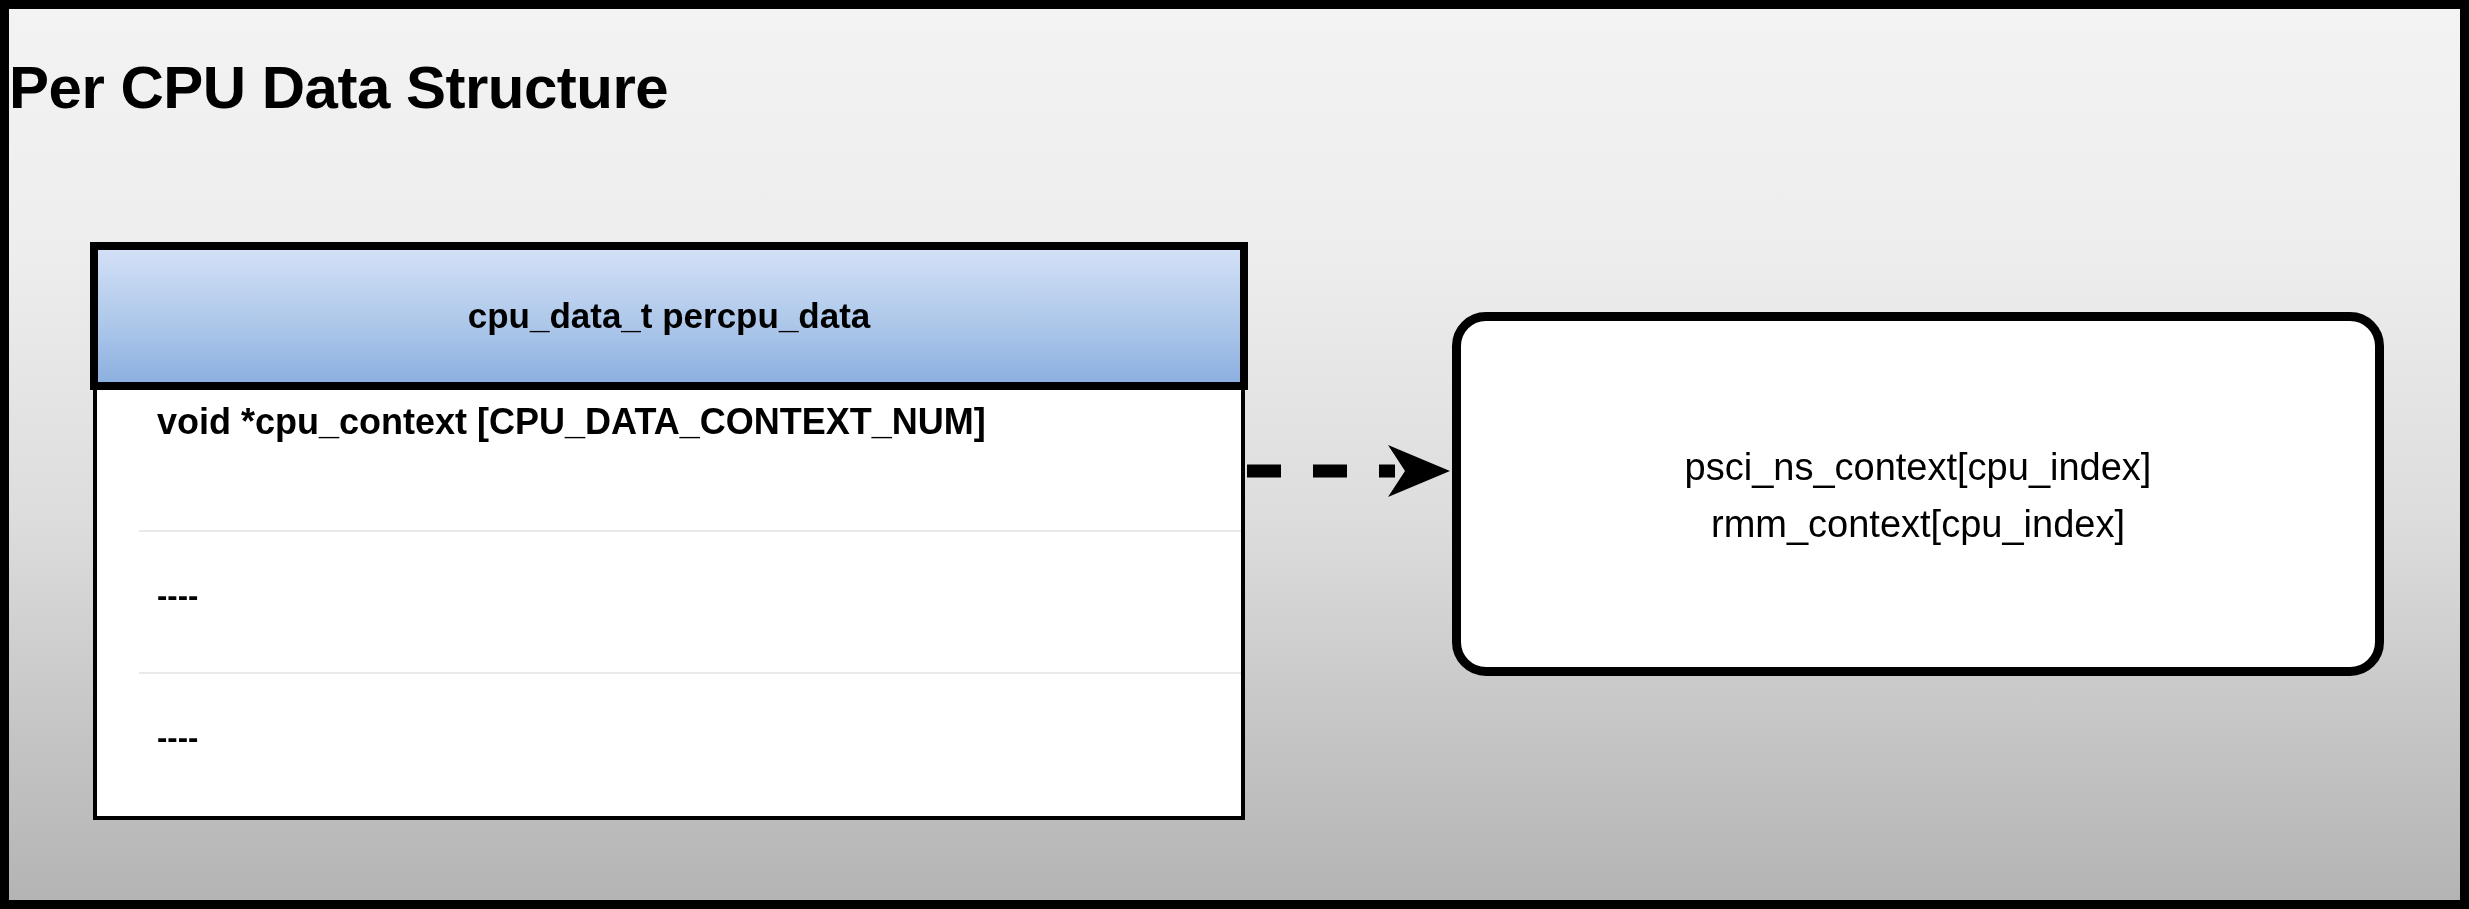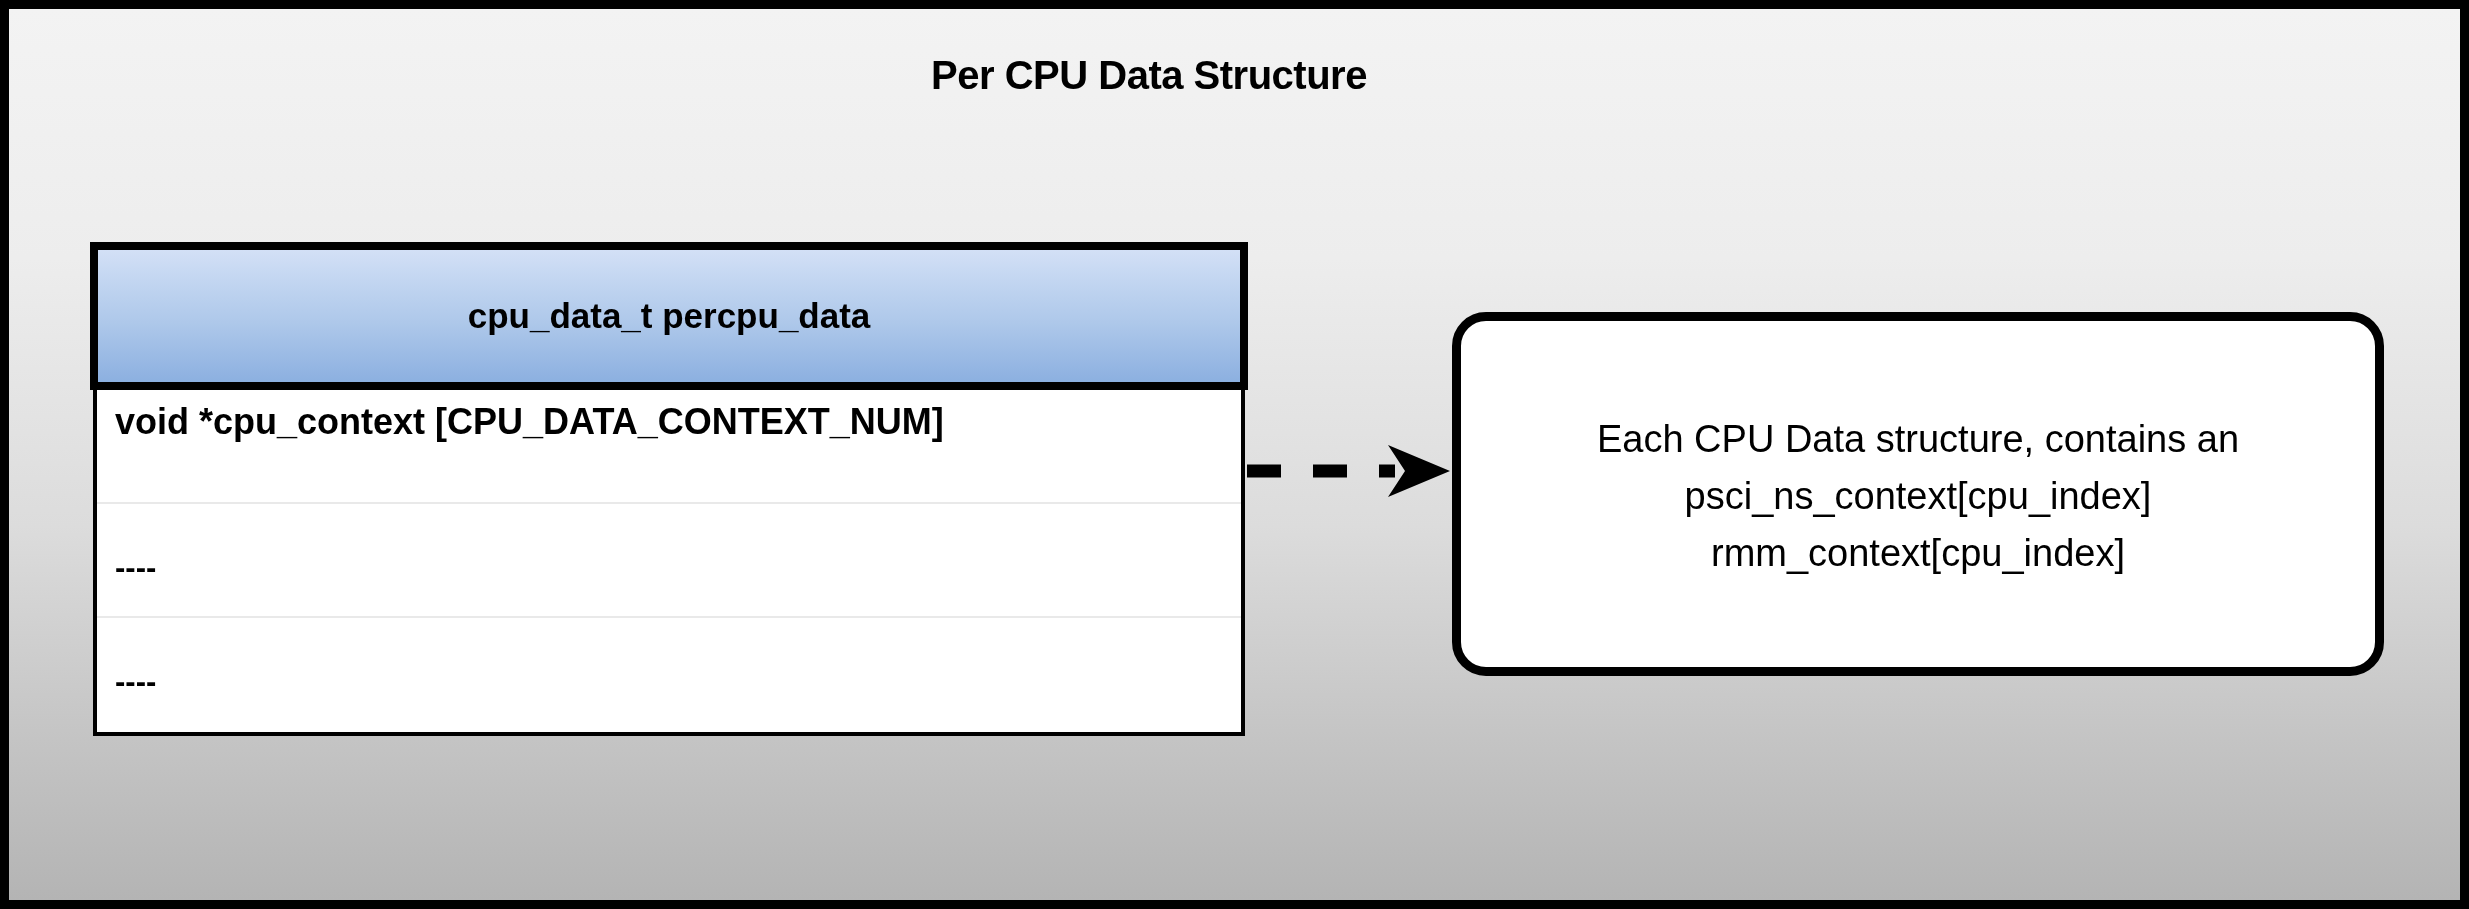--- a/index.html
+++ b/index.html
@@ -18,22 +18,22 @@
     overflow: hidden;
     font-family: "Liberation Sans", "DejaVu Sans", sans-serif;
   }
 
   
   #title {
     position: absolute;
     left: 0;
     top: 44px;
     width: 2280px;
-    text-align: center;
-    font-size: 40px;
+    text-align: left;
+    font-size: 60px;
     font-weight: bold;
     color: #000000;
     letter-spacing: -0.5px;
     white-space: nowrap;
   }
 
   
   #struct-table {
     position: absolute;
     left: 81px;
@@ -63,28 +63,29 @@
     box-sizing: border-box;
     width: 1152px;
     margin-left: 3px;
     border: 4px solid #000000;
     border-top: none;
     background: #ffffff;
   }
 
   .struct-row {
     box-sizing: border-box;
-    height: 114px;
+    height: 142px;
     padding: 11px 0 0 18px;
     font-size: 36px;
     font-weight: bold;
     color: #000000;
     white-space: nowrap;
     overflow: hidden;
     border-bottom: 2px solid #e9e9e9;
+    margin-left: 42px;
   }
   .struct-row.last { border-bottom: none; }
   .struct-row.dashes { font-size: 31px; padding-top: 46px; }
 
   
   #connector {
     position: absolute;
     left: 1236px;
     top: 434px;
     width: 212px;
@@ -136,18 +137,17 @@
   </div>
 
   <div id="connector">
     <svg width="212" height="56" viewBox="0 0 212 56">
       <line x1="2" y1="28" x2="150" y2="28" stroke="#000000" stroke-width="13" stroke-dasharray="34,32" stroke-linecap="butt"></line>
       <path d="M 143 2 L 205 28 L 143 54 L 160 28 Z" fill="#000000"></path>
     </svg>
   </div>
 
   <div id="callout">
-    <span class="cline">Each CPU Data structure, contains an</span>
     <span class="cline">psci_ns_context[cpu_index]</span>
     <span class="cline">rmm_context[cpu_index]</span>
   </div>
 
 </div>
 
 </body></html>

